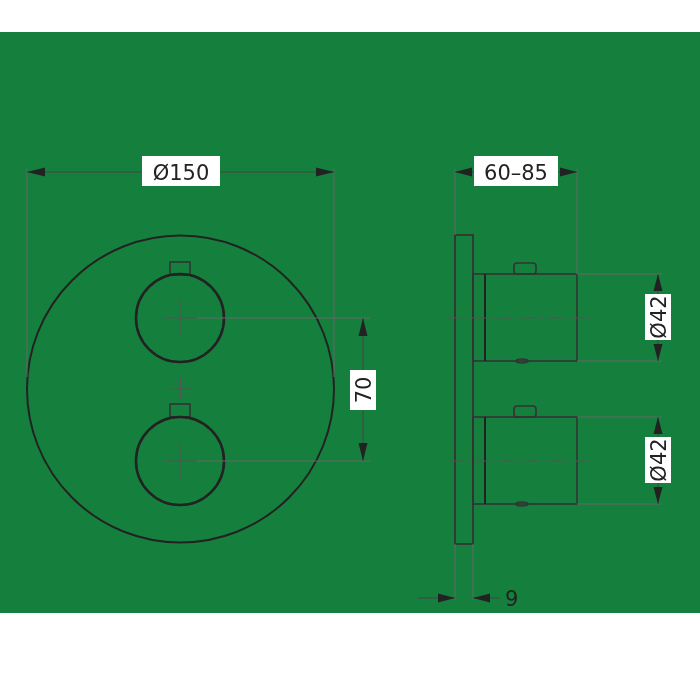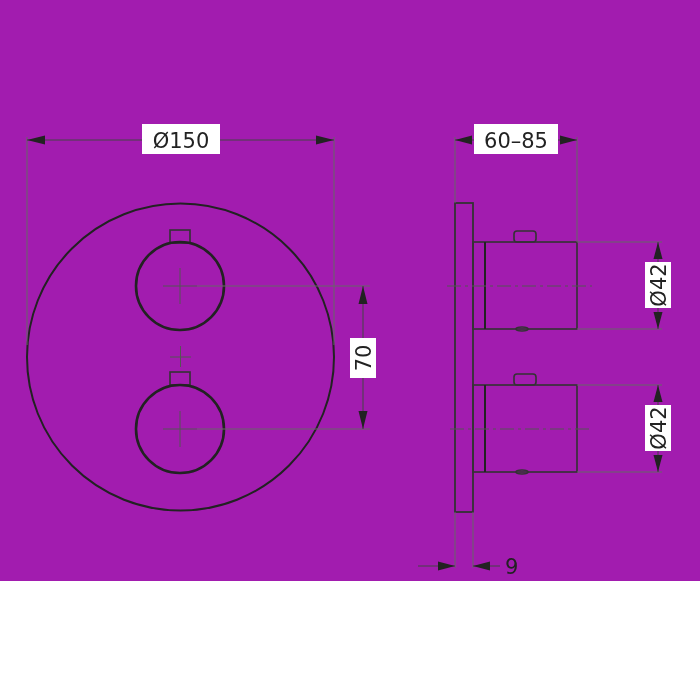--- a/index.html
+++ b/index.html
@@ -1,16 +1,16 @@
 <!DOCTYPE html>
 <html><head>
   <meta charset="utf-8">
   <style>
     html, body { margin: 0; padding: 0; background: #ffffff; }
-    #canvas { position: relative; width: 700px; height: 581px; background: #a21caf; overflow: hidden; }
+    #canvas { position: relative; width: 700px; height: 581px; background: #15803d; overflow: hidden; margin-top: 32px; }
     svg { position: absolute; left: 0; top: 0; }
     .outline { fill: none; stroke: #222222; stroke-width: 2; }
     .thin { fill: none; stroke: #333333; stroke-width: 1.6; }
     .dim { fill: none; stroke: #444444; stroke-width: 1; }
     .ext { fill: none; stroke: #666666; stroke-width: 1; }
     .center { fill: none; stroke: #555555; stroke-width: 1; }
     .dashdot { fill: none; stroke: #555555; stroke-width: 1; stroke-dasharray: 14 4 3 4; }
     .arrow { fill: #222222; stroke: none; }
     .label { font-family: "DejaVu Sans", sans-serif; font-size: 21px; fill: #222222; }
     .label-bg { fill: #ffffff; }

